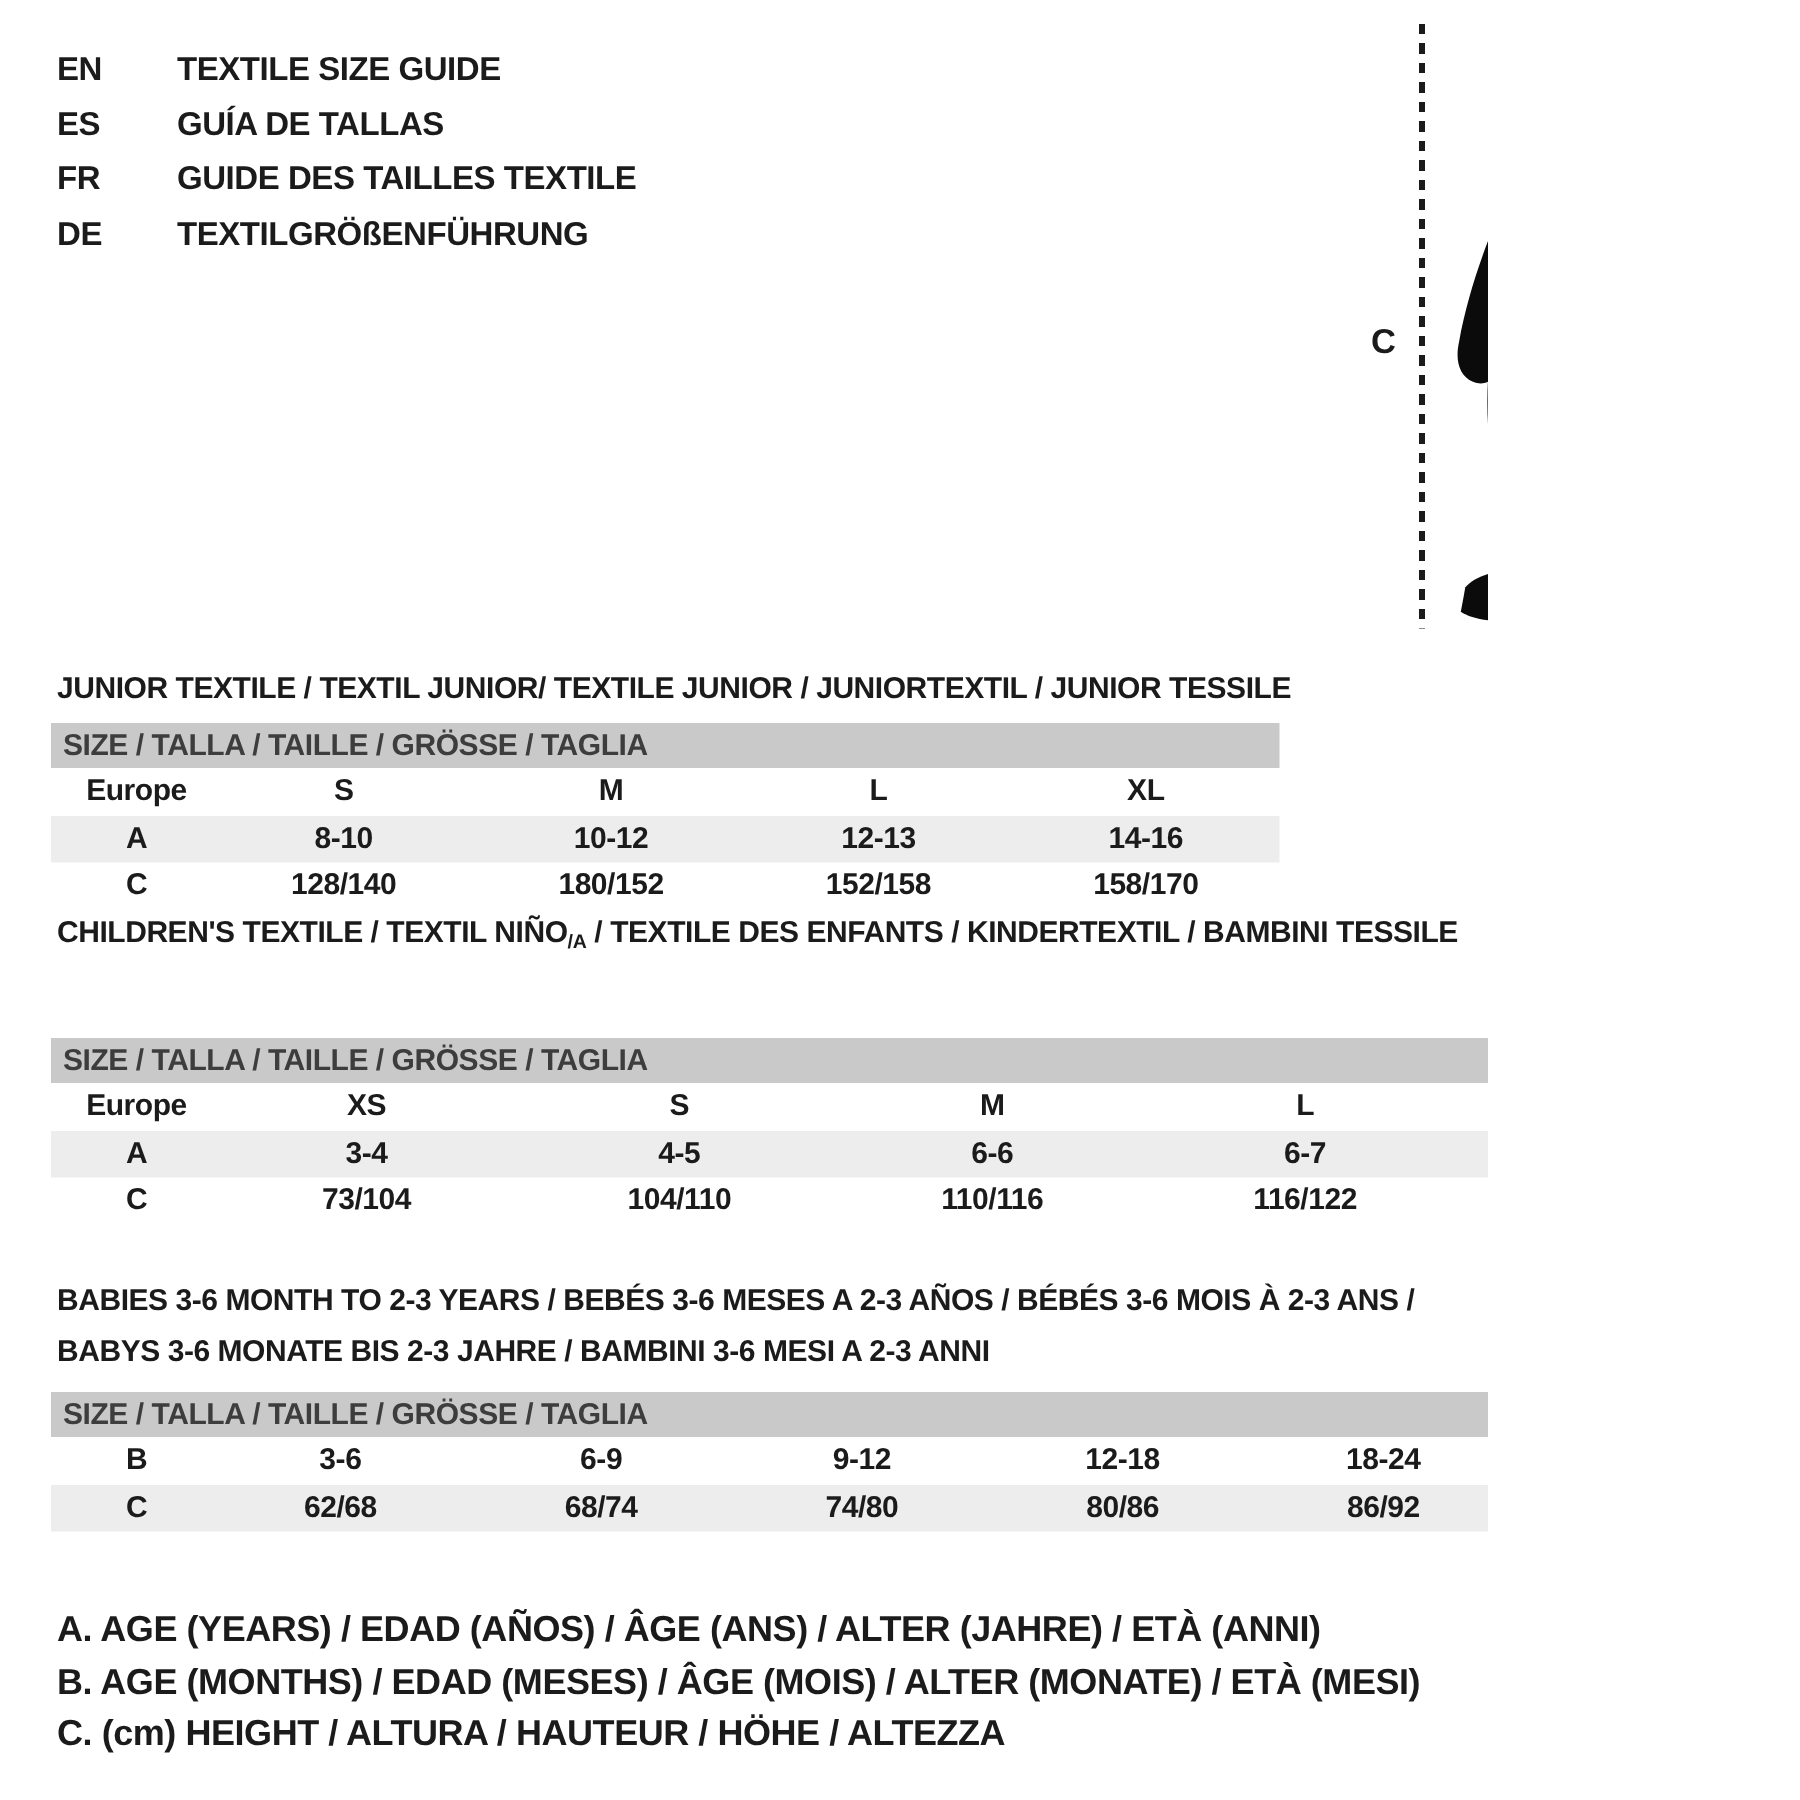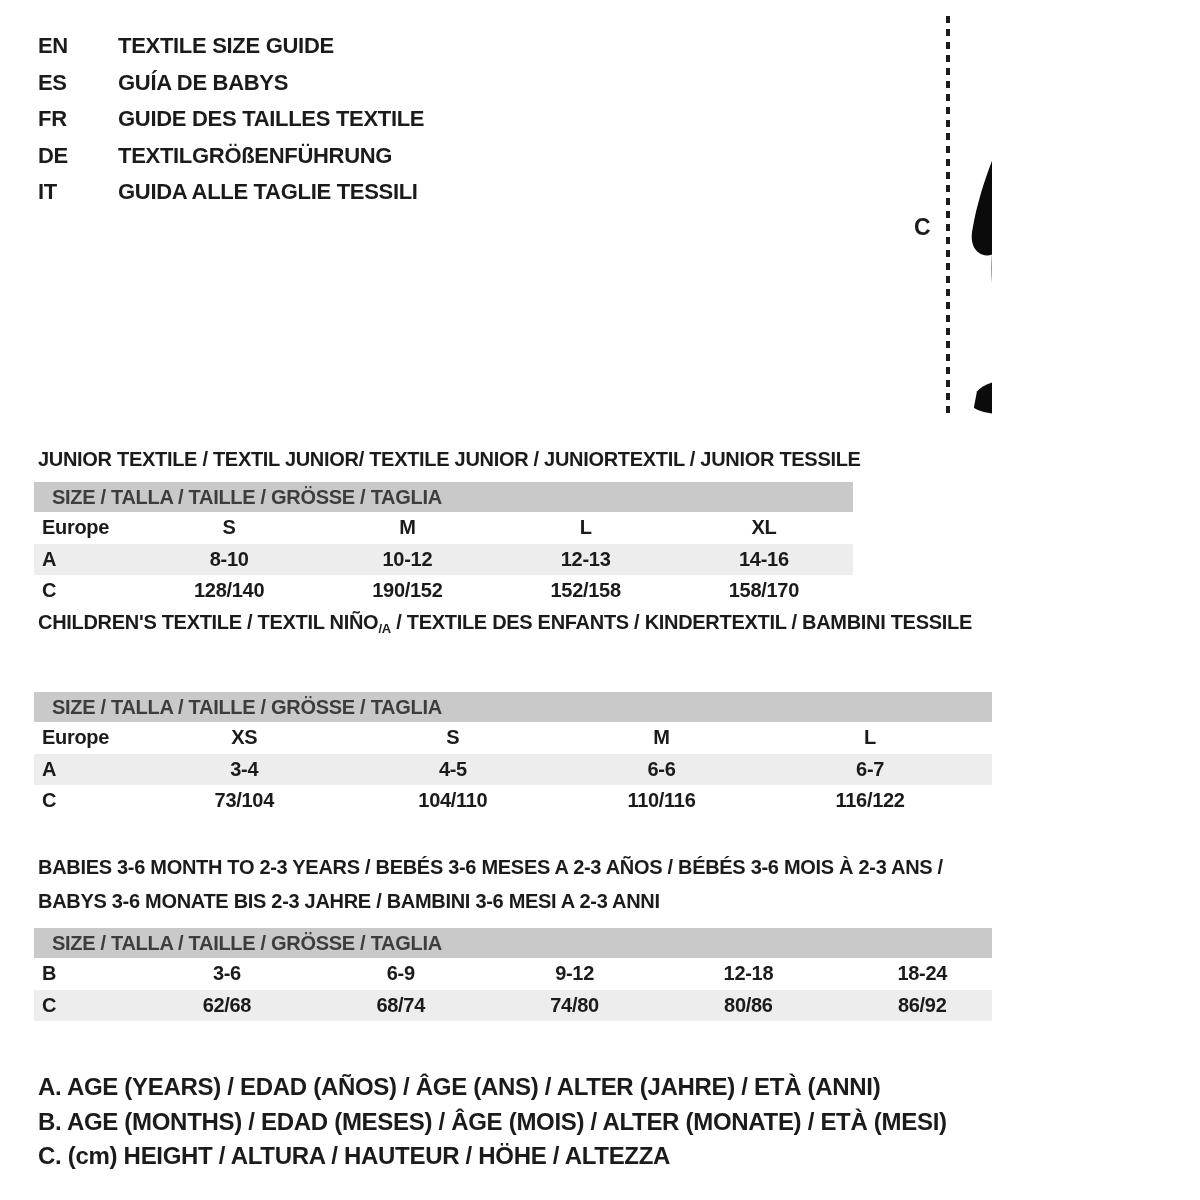--- a/index.html
+++ b/index.html
@@ -25,54 +25,50 @@
   .title-children{top:611px;}
   .title-babies{top:838px;line-height:34px;margin-top:12px;}
   .sub{font-size:13px;vertical-align:-4px;letter-spacing:-0.2px;}
   
   .size-table{position:absolute;left:34px;}
   .tbl-junior{top:482px;width:819px;}
   .tbl-children{top:692px;width:1149px;}
   .tbl-babies{top:928px;width:1149px;}
   .table-header{
     height:30px;line-height:30px;background:var(--header-bar,#c9c9c9);
-    color:var(--header-text,#3d3d3d);font-size:20px;padding-left:18px;
+    color:var(--header-text,#3d3d3d);font-size:20px;padding-left:8px;
   }
   .t-row{display:flex;height:31.5px;line-height:31.5px;font-size:20px;}
   .t-row.stripe{background:var(--row-stripe,#ededed);}
-  .t-label{width:106px;padding-left:8px;box-sizing:border-box;text-align:left;}
+  .t-label{width:106px;padding-left:8px;box-sizing:border-box;text-align:center;}
   .t-cell{flex:1 1 0;text-align:center;}
   
   .legend{position:absolute;left:38px;top:1070px;font-size:24px;line-height:34.5px;white-space:nowrap;}
 </style>
 </head>
 <body style="--text: #1b1b1b; --header-bar: #c9c9c9; --header-text: #3d3d3d; --row-stripe: #ededed;">
 
 <div class="canvas">
 
   <div class="languages">
     <div class="lang-row">
       <span class="lang-code">EN</span>
       <span class="lang-label">TEXTILE SIZE GUIDE</span>
     </div>
     <div class="lang-row">
       <span class="lang-code">ES</span>
-      <span class="lang-label">GUÍA DE BABYS</span>
+      <span class="lang-label">GUÍA DE TALLAS</span>
     </div>
     <div class="lang-row">
       <span class="lang-code">FR</span>
       <span class="lang-label">GUIDE DES TAILLES TEXTILE</span>
     </div>
     <div class="lang-row">
       <span class="lang-code">DE</span>
       <span class="lang-label">TEXTILGRÖßENFÜHRUNG</span>
-    </div>
-    <div class="lang-row">
-      <span class="lang-code">IT</span>
-      <span class="lang-label">GUIDA ALLE TAGLIE TESSILI</span>
     </div>
   </div>
 
   <div class="dash-line"></div>
   <div class="height-label">C</div>
   <svg class="silhouette" viewBox="0 0 170 400" xmlns="http://www.w3.org/2000/svg">
     <g fill="#0b0b0b">
 
       <ellipse cx="52" cy="68" rx="10" ry="16"></ellipse>
       <ellipse cx="132" cy="68" rx="10" ry="16"></ellipse>
@@ -114,21 +110,21 @@
     <div class="t-row stripe">
       <span class="t-label">A</span>
       <span class="t-cell">8-10</span>
       <span class="t-cell">10-12</span>
       <span class="t-cell">12-13</span>
       <span class="t-cell">14-16</span>
     </div>
     <div class="t-row">
       <span class="t-label">C</span>
       <span class="t-cell">128/140</span>
-      <span class="t-cell">190/152</span>
+      <span class="t-cell">180/152</span>
       <span class="t-cell">152/158</span>
       <span class="t-cell">158/170</span>
     </div>
   </div>
 
   <div class="section-title title-children">
     <span>CHILDREN'S TEXTILE / TEXTIL NIÑO</span><span class="sub">/A</span><span> / TEXTILE DES ENFANTS / KINDERTEXTIL / BAMBINI TESSILE</span>
   </div>
   <div class="size-table tbl-children">
     <div class="table-header">SIZE / TALLA / TAILLE / GRÖSSE / TAGLIA</div>

